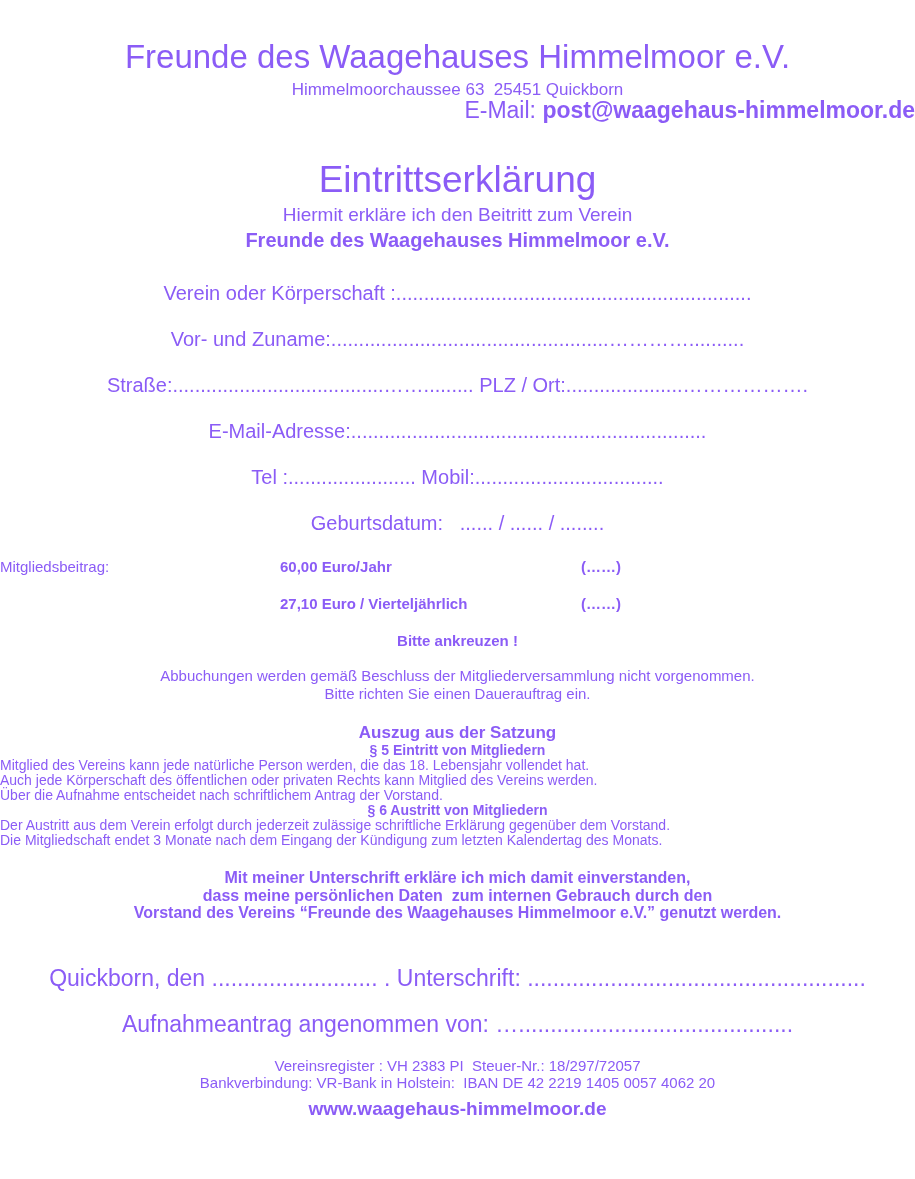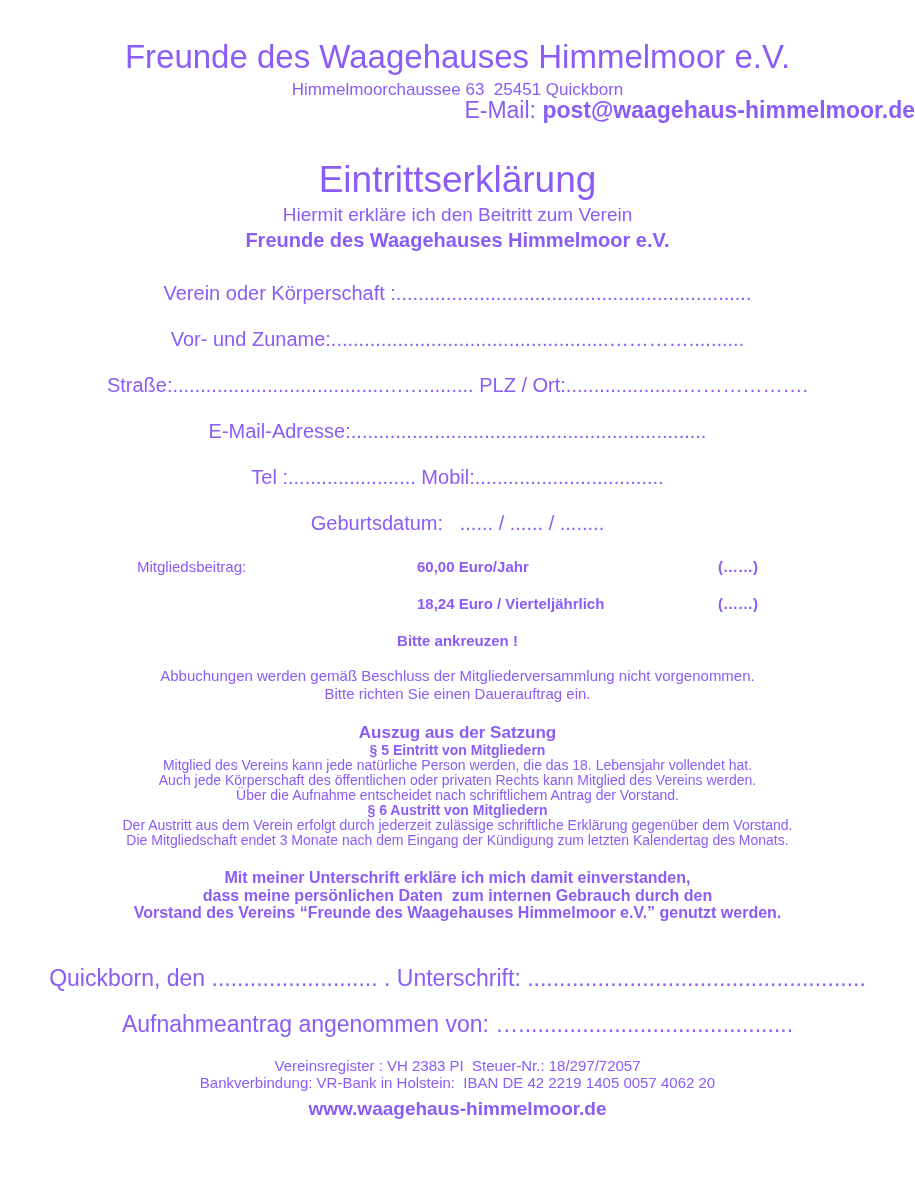--- a/index.html
+++ b/index.html
@@ -68,21 +68,20 @@
     font-size: 20px;
     line-height: 24px;
     margin-bottom: 22px;
   }
 
   
   .fee-block { margin-top: 20px; }
   .fee-row {
     display: flex;
     align-items: baseline;
-    padding-left: 137px;
     font-size: 15px;
     line-height: 19px;
     margin-bottom: 18px;
   }
   .fee-label-col { width: 280px; }
   .fee-amount-col { width: 301px; font-weight: 700; }
   .fee-check-col { font-weight: 700; }
   .fee-note {
     text-align: center;
     font-size: 15px;
@@ -107,21 +106,21 @@
     line-height: 21px;
     font-weight: 700;
   }
   .statute-heading {
     text-align: center;
     font-size: 14px;
     line-height: 15px;
     font-weight: 700;
   }
   .statute-line {
-    text-align: center;
+    text-align: left;
     font-size: 14px;
     line-height: 15px;
   }
 
   
   .consent {
     text-align: center;
     font-size: 16px;
     line-height: 17.5px;
     font-weight: 700;
@@ -175,21 +174,21 @@
   </div>
 
   <div class="fee-block">
     <div class="fee-row">
       <div class="fee-label-col line">Mitgliedsbeitrag:</div>
       <div class="fee-amount-col line">60,00 Euro/Jahr</div>
       <div class="fee-check-col line">(……)</div>
     </div>
     <div class="fee-row">
       <div class="fee-label-col"></div>
-      <div class="fee-amount-col line">18,24 Euro / Vierteljährlich</div>
+      <div class="fee-amount-col line">27,10 Euro / Vierteljährlich</div>
       <div class="fee-check-col line">(……)</div>
     </div>
     <div class="fee-note line">Bitte ankreuzen !</div>
   </div>
 
   <div class="debit-note">
     <div class="line">Abbuchungen werden gemäß Beschluss der Mitgliederversammlung nicht vorgenommen.</div>
     <div class="line">Bitte richten Sie einen Dauerauftrag ein.</div>
   </div>
 

